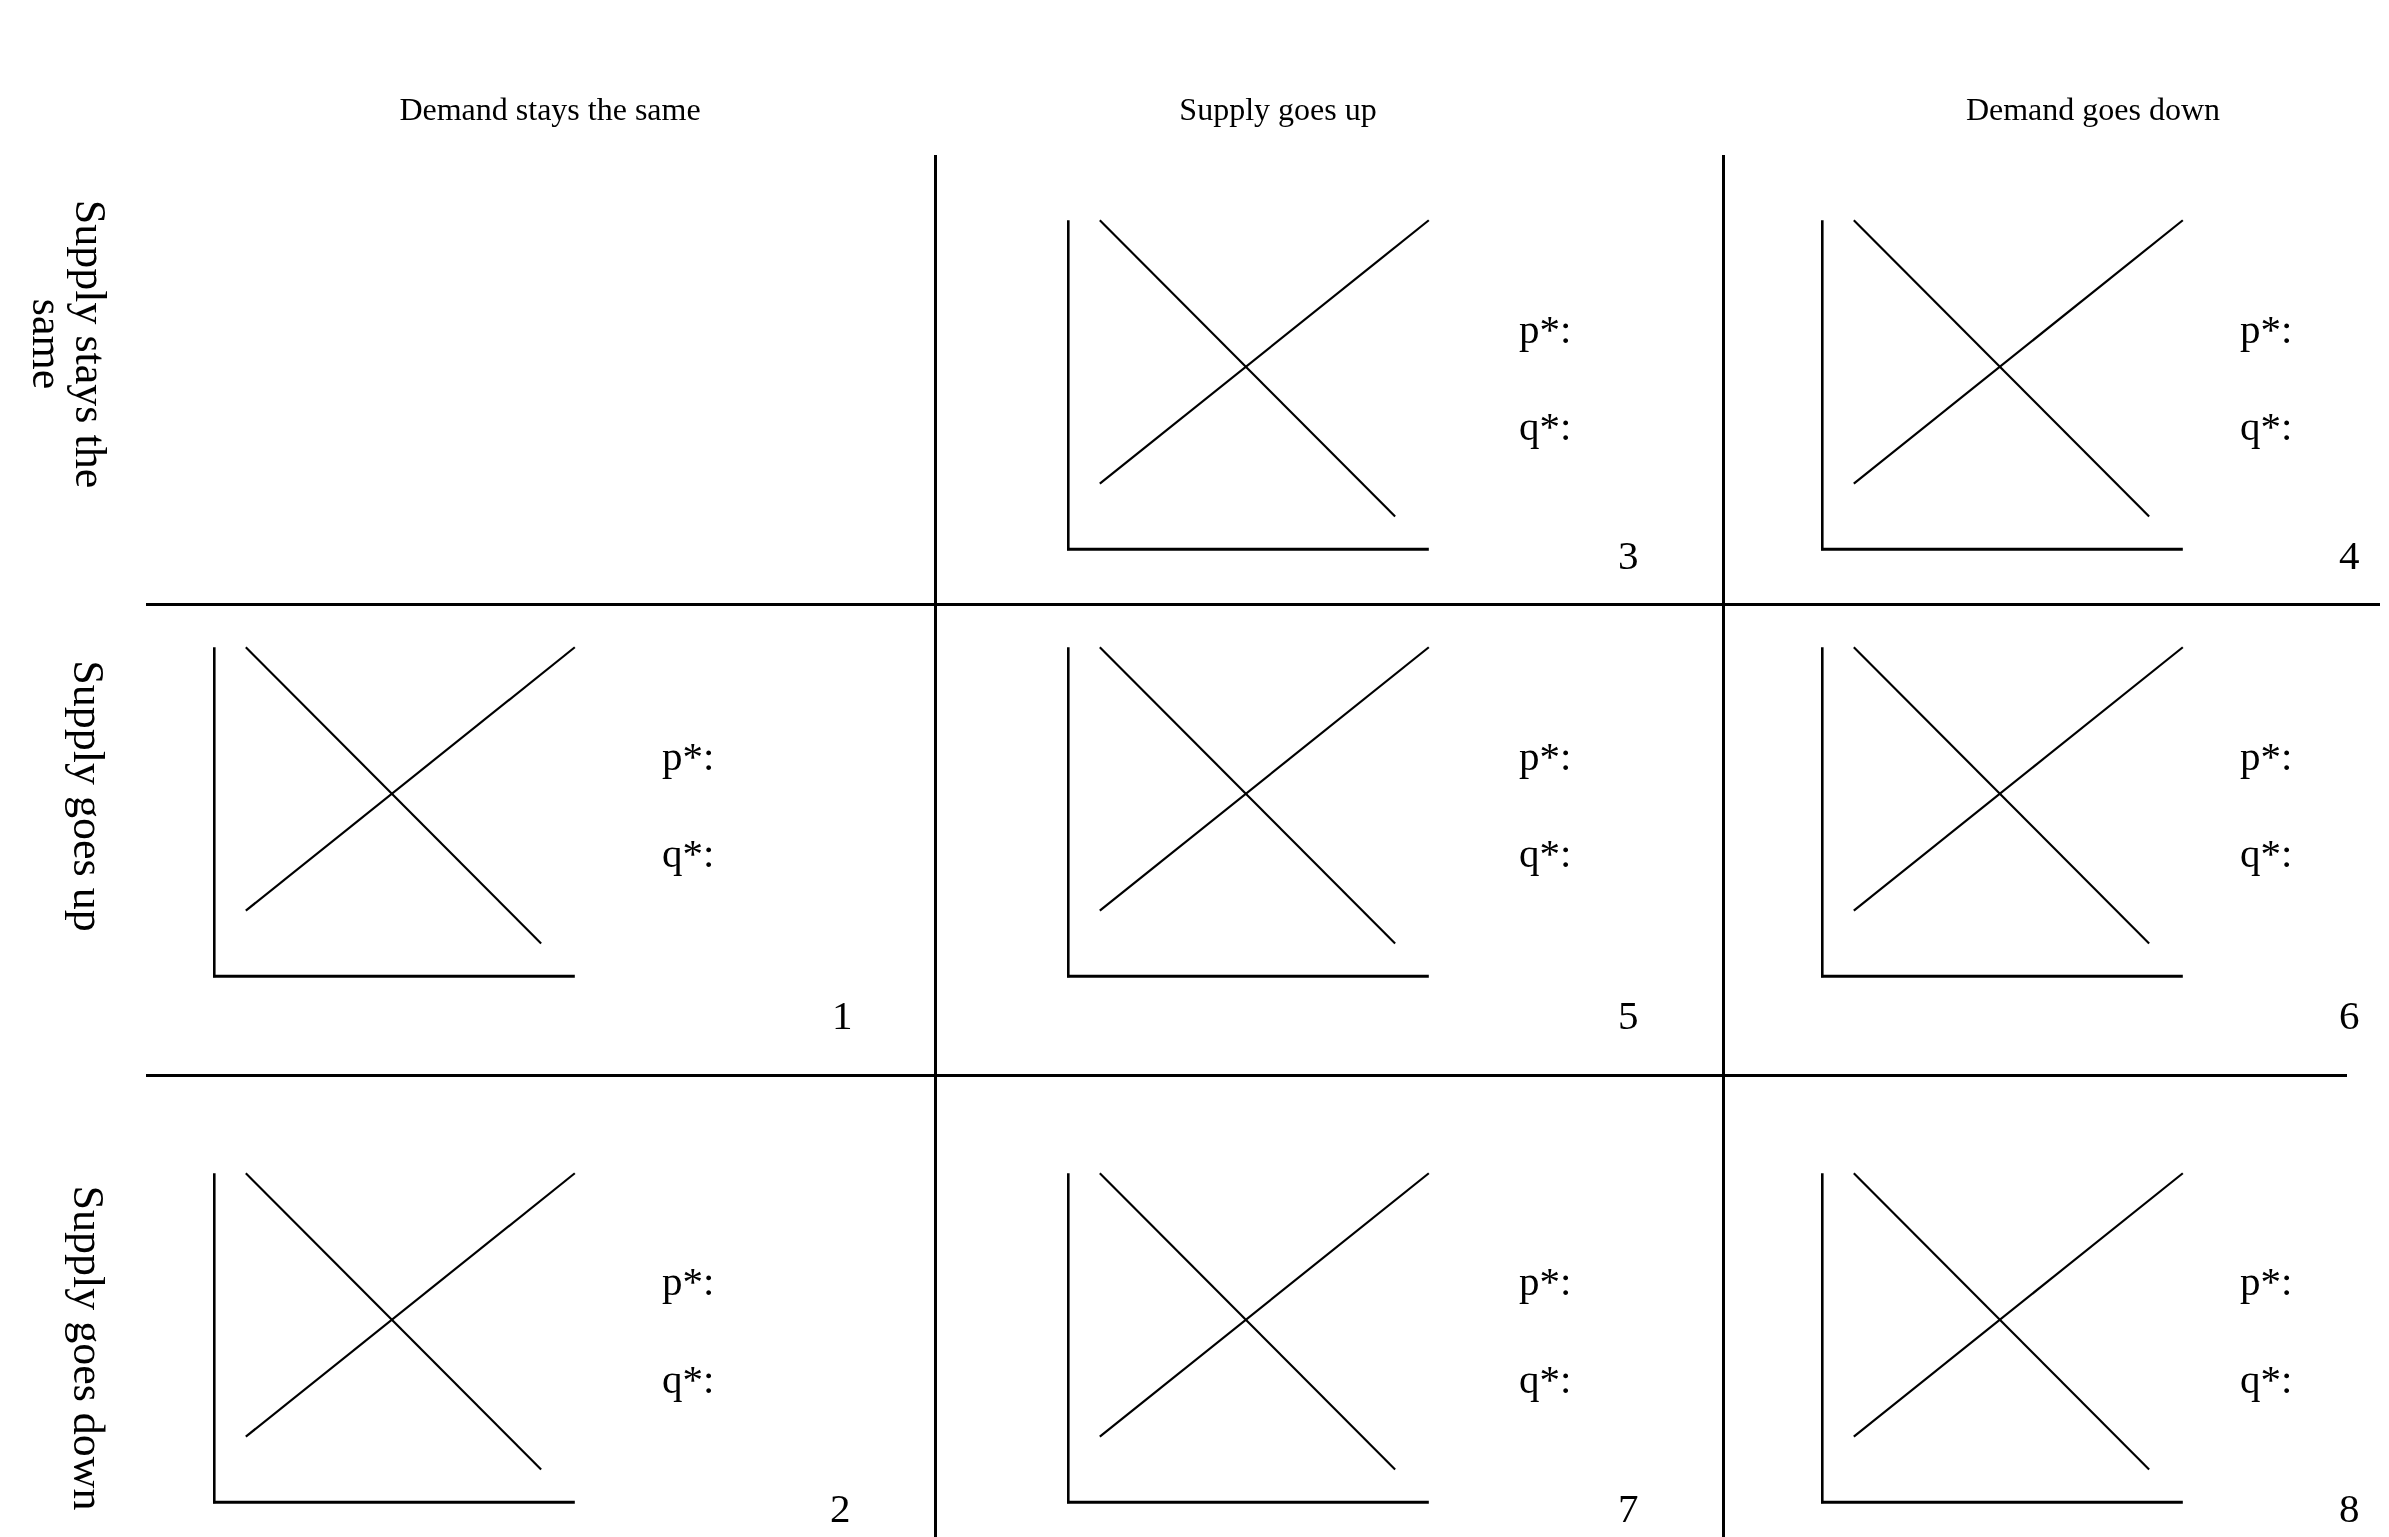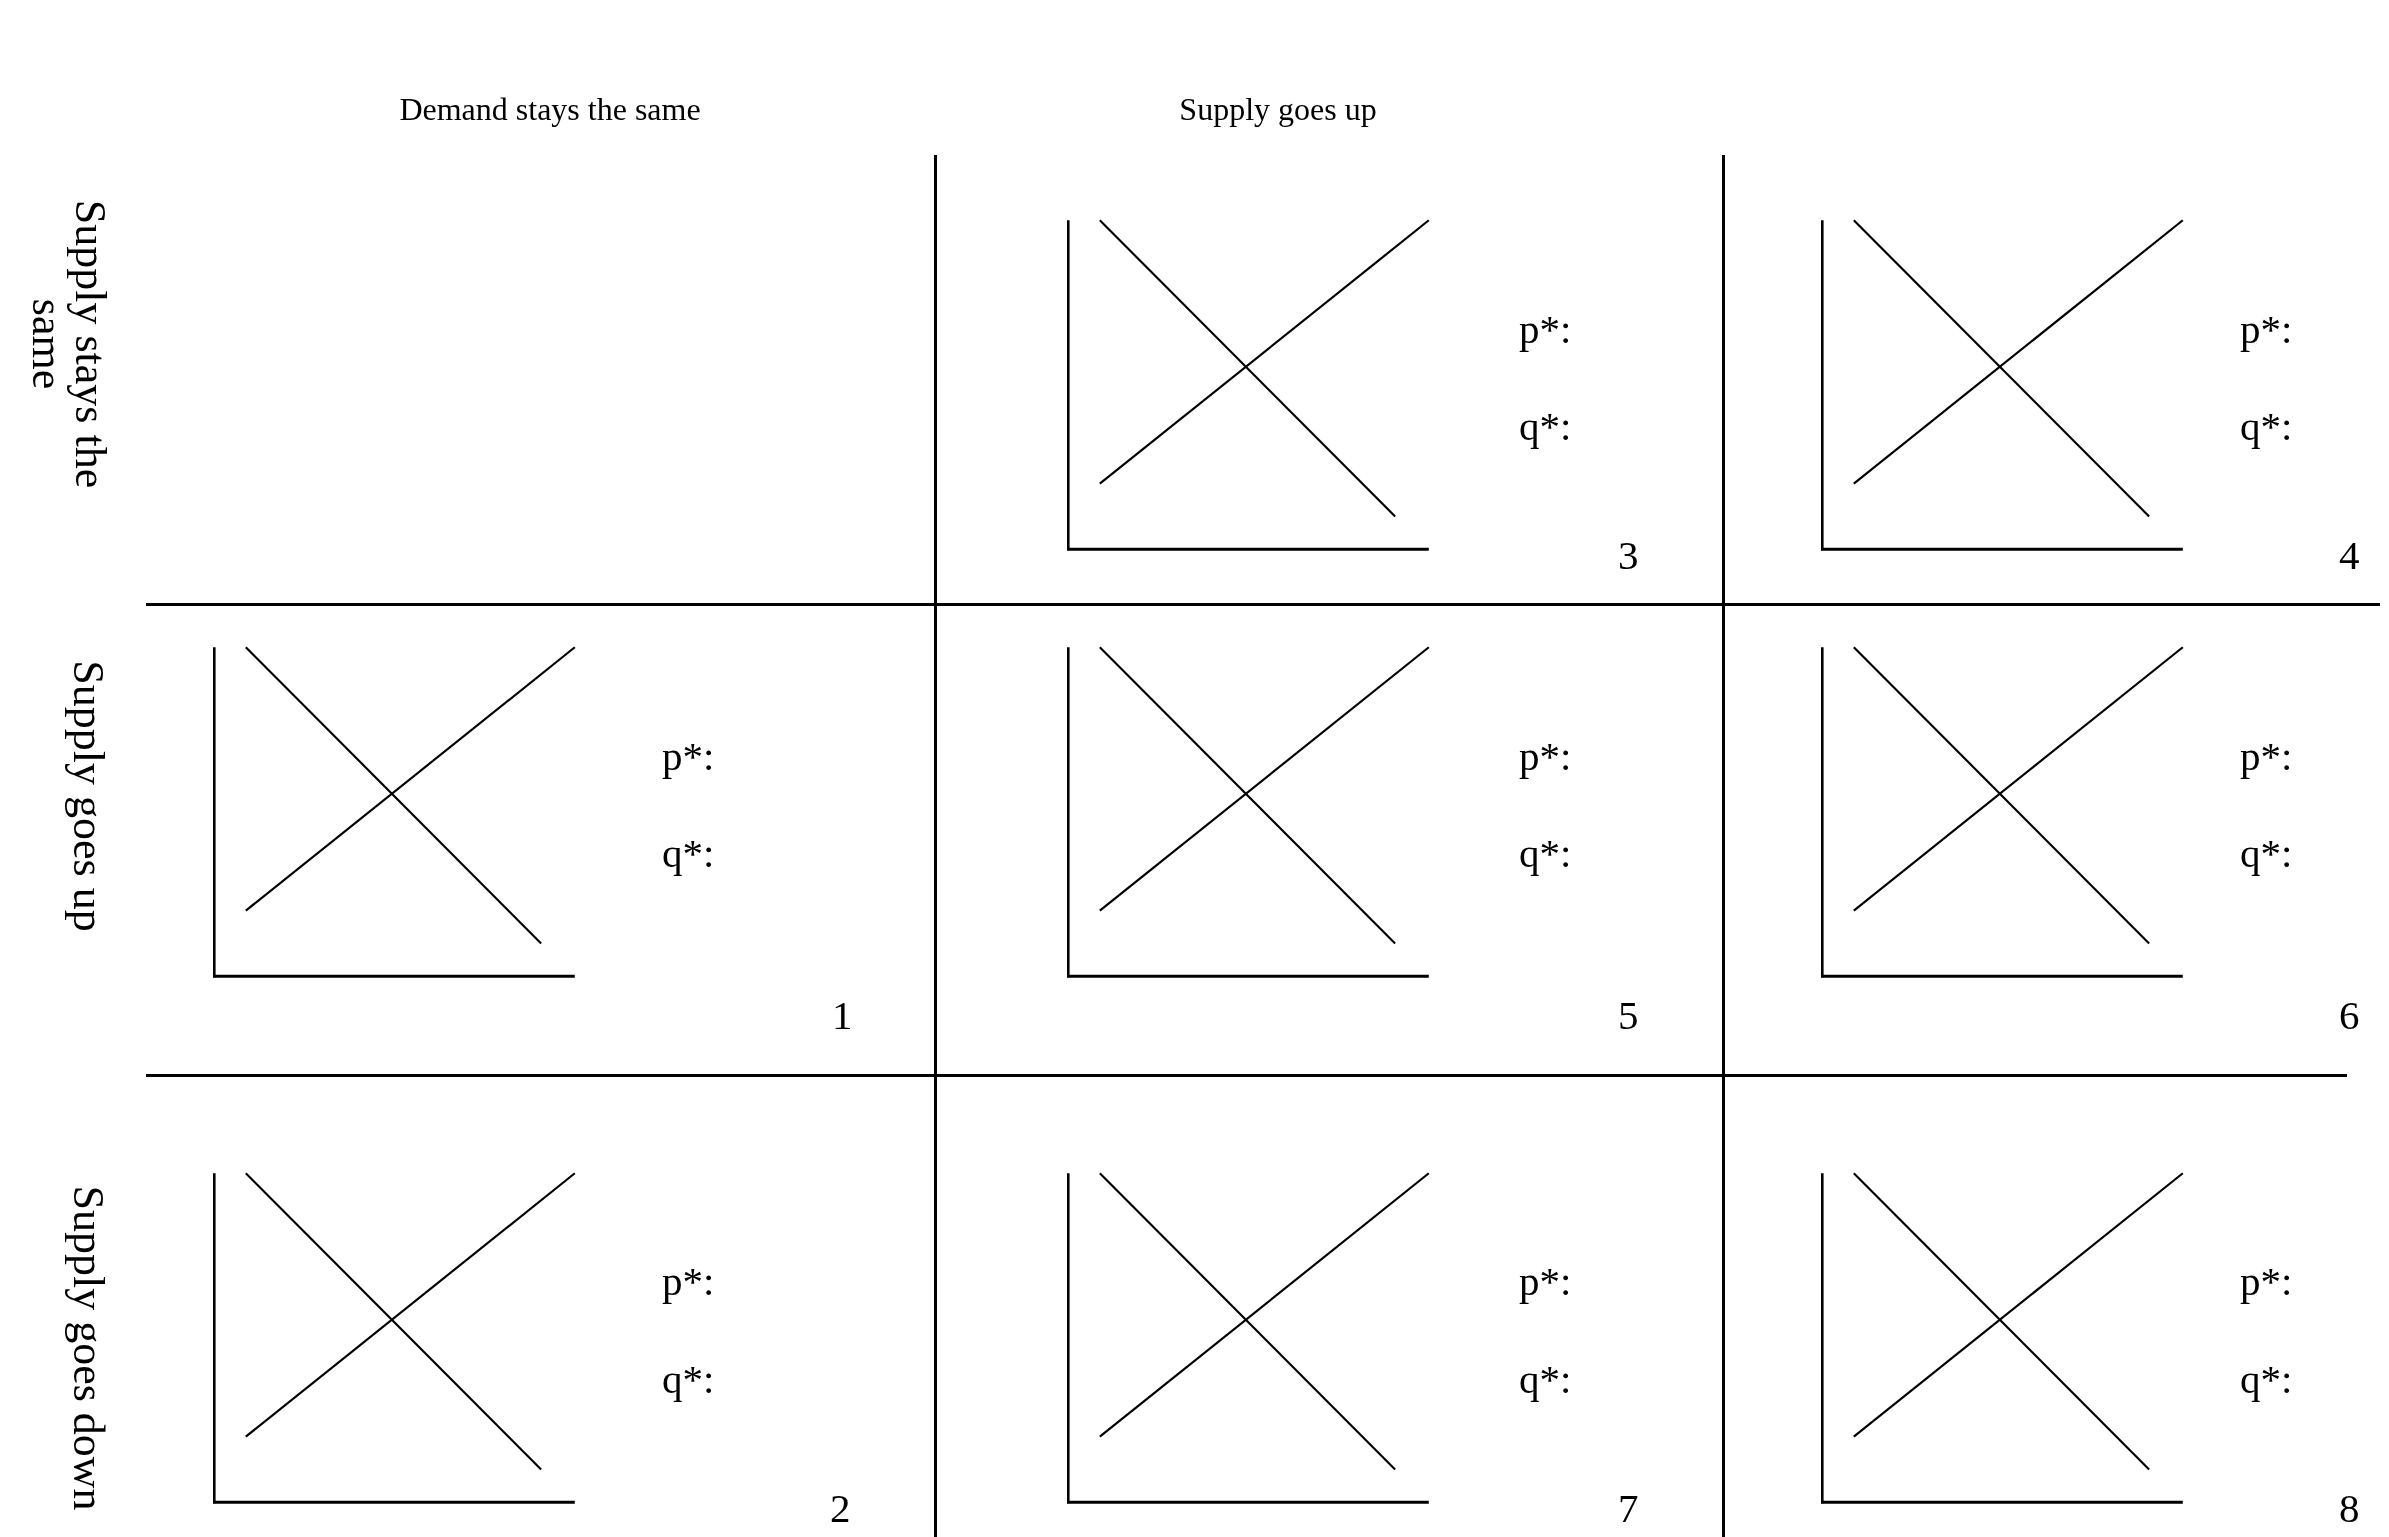--- a/index.html
+++ b/index.html
@@ -18,20 +18,21 @@
               overflow: hidden; white-space: nowrap; }
   .cell-num.clipped { height: 28.5px; }
 </style>
 </head>
 <body>
 
 <div class="canvas">
 
   <div class="col-header" style="left:550px;">Demand stays the same</div>
   <div class="col-header" style="left:1278px;">Supply goes up</div>
+  <div class="col-header" style="left:2093px;">Demand goes down</div>
 
   <div class="row-label" style="left:17.3px; top:344px; width:95px;">
     <span>Supply stays the</span><br>
     <span>same</span>
   </div>
   <div class="row-label" style="left:67px; top:796px;">
     <span>Supply goes up</span>
   </div>
   <div class="row-label" style="left:67px; top:1348px;">
     <span>Supply goes down</span>

